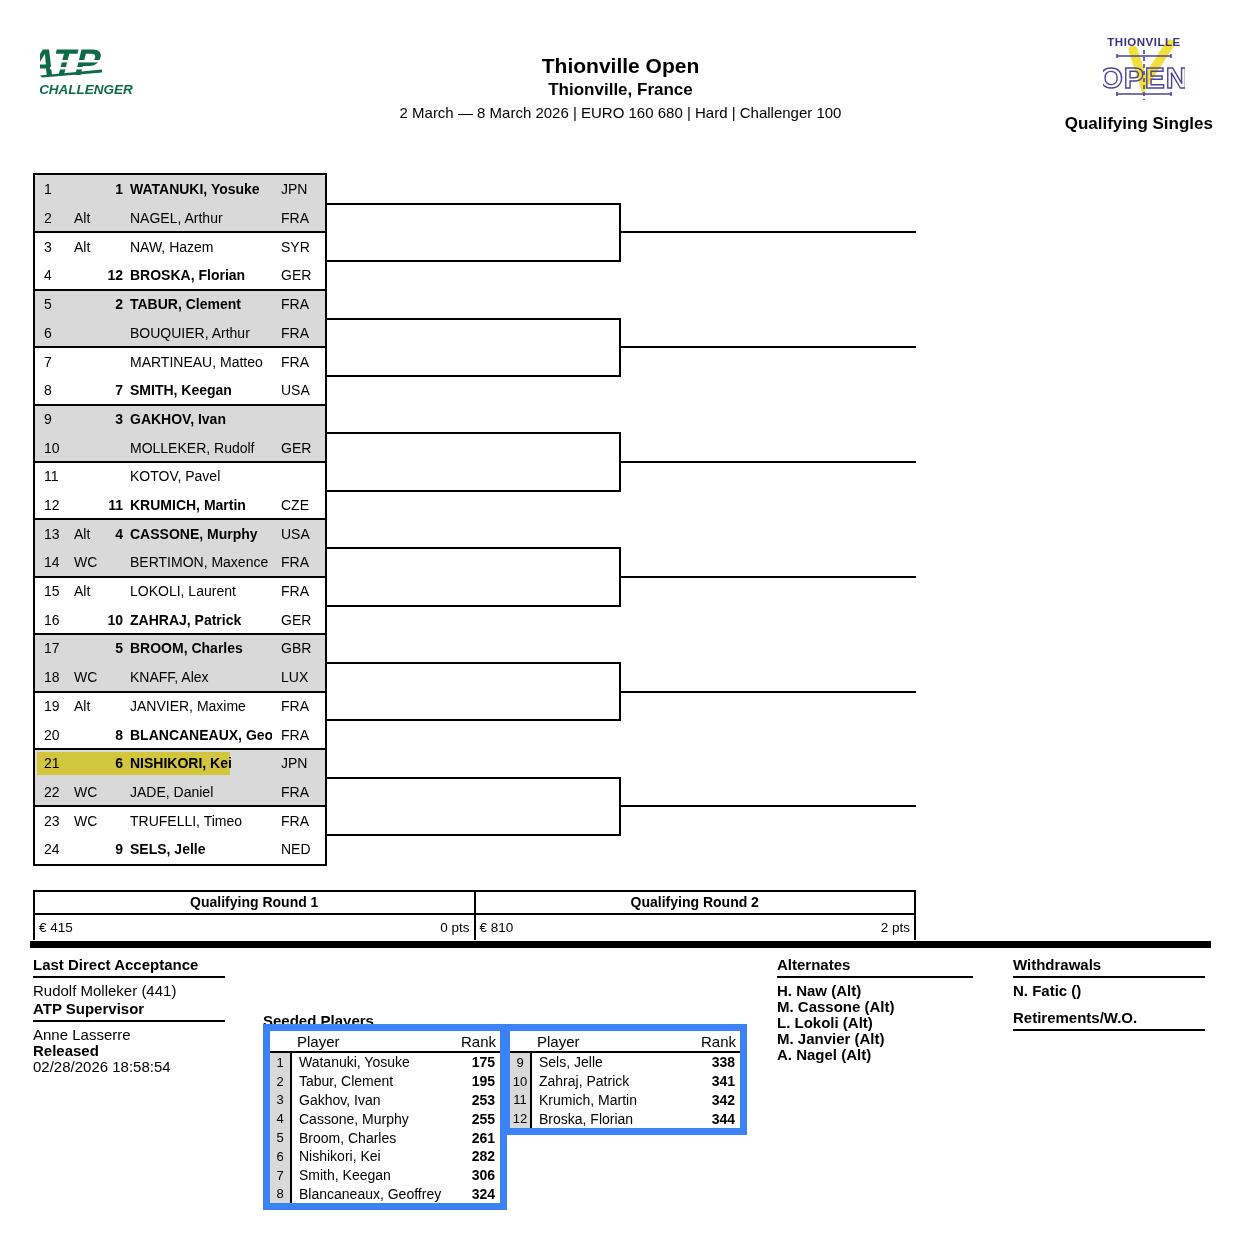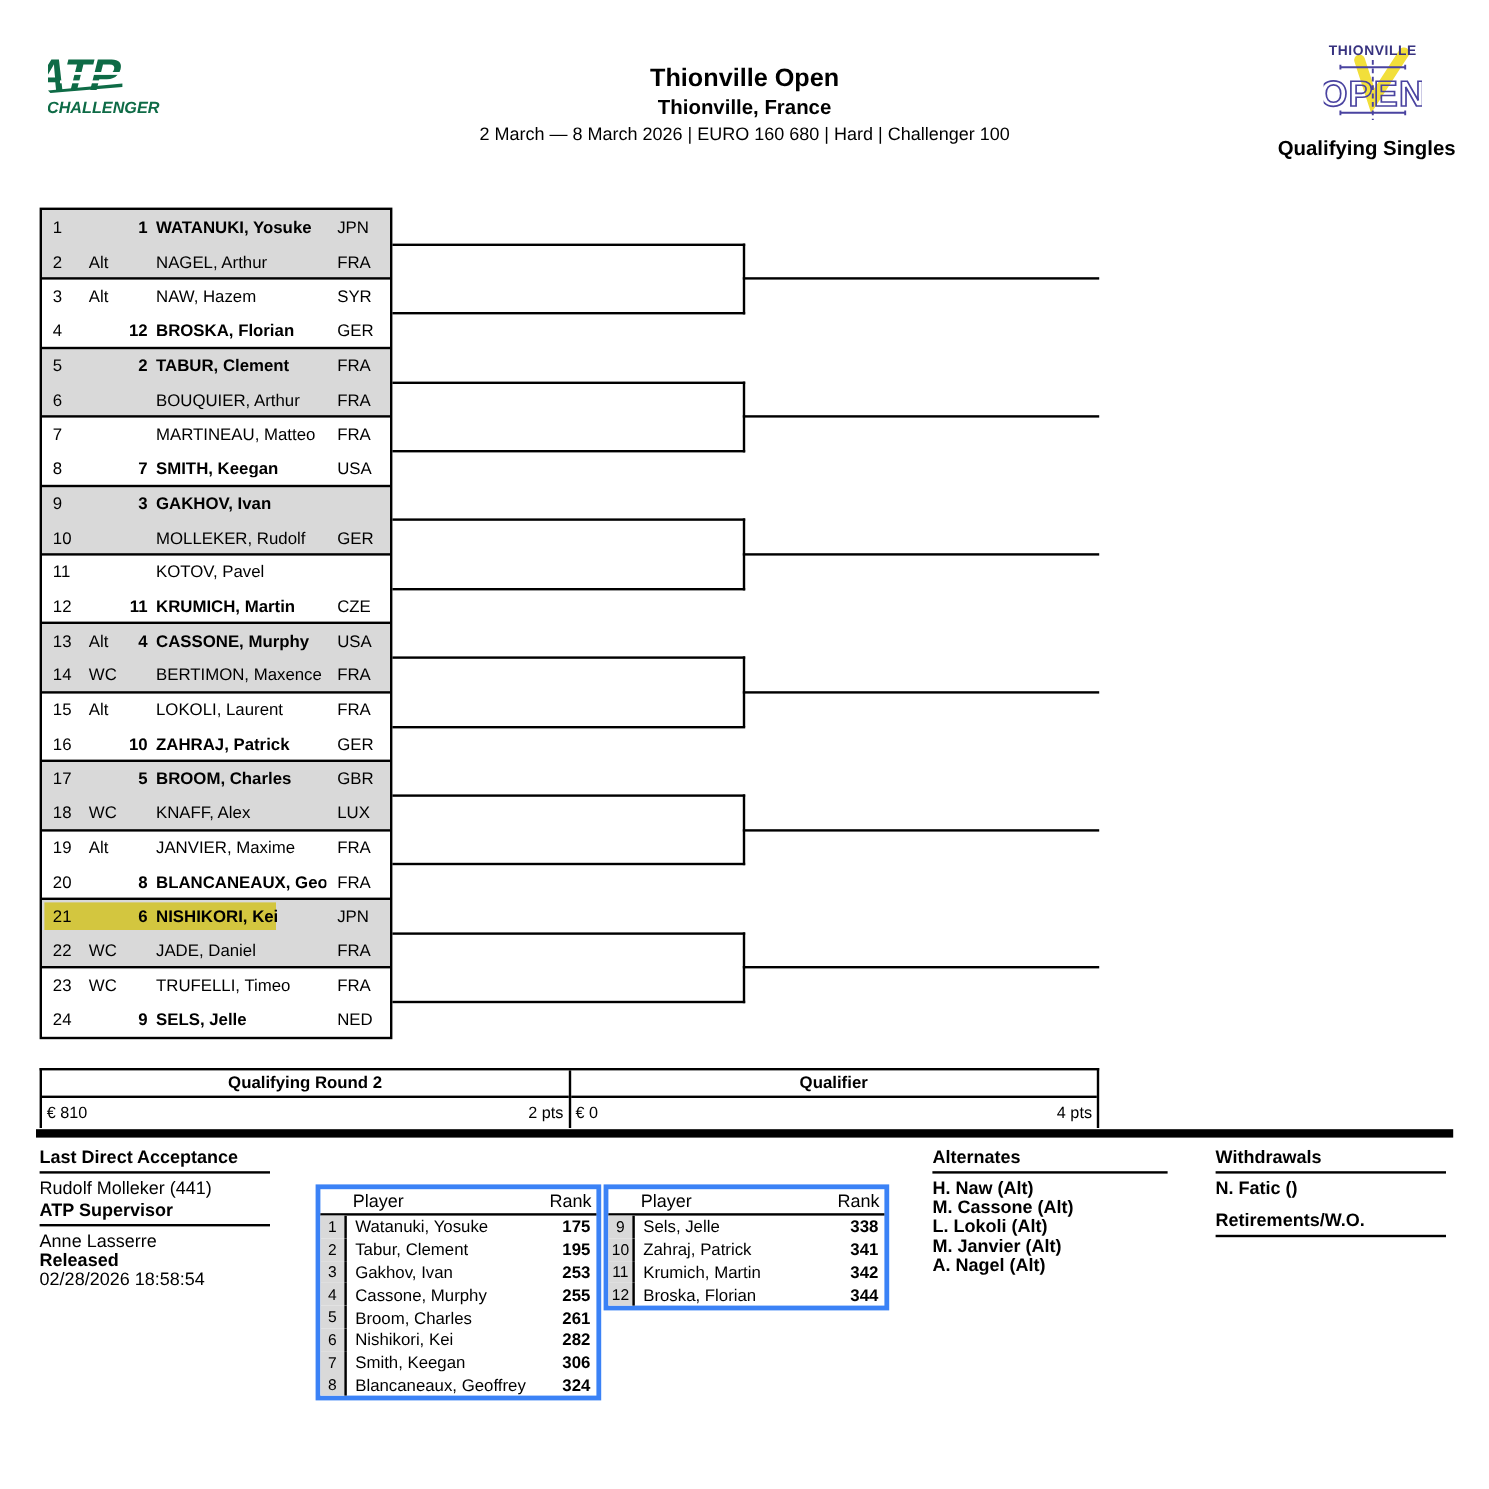--- a/index.html
+++ b/index.html
@@ -49,21 +49,21 @@
                 padding:0 4px;font-size:13.5px;}
 
   #thick-bar{position:absolute;left:30px;top:941px;width:1181px;height:7px;background:#000;}
 
   
   .info-head{font-size:15px;font-weight:bold;border-bottom:2px solid #000;
              padding-bottom:3px;margin:0 0 5px 0;}
   .info-line{font-size:15px;line-height:16px;}
   #lda-block{position:absolute;left:33px;top:956px;width:192px;}
   #seeded-title{position:absolute;left:263px;top:1012px;font-size:15px;font-weight:bold;}
-  .seed-table{position:absolute;top:987px;width:230px;border:4px solid #3b82f6;background:#fff;}
+  .seed-table{position:absolute;top:1024px;width:230px;border:7px solid #3b82f6;background:#fff;}
   #seed-table-1{left:263px;}
   #seed-table-2{left:503px;}
   .seed-header{display:flex;height:20px;align-items:center;border-bottom:2px solid #000;
                font-size:15px;}
   .seed-header .h-player{padding-left:27px;}
   .seed-header .h-rank{margin-left:auto;padding-right:4px;}
   .seed-row{display:flex;height:18.8px;align-items:center;font-size:14px;}
   .s-num{width:20px;flex:none;align-self:stretch;display:flex;align-items:center;
          justify-content:center;background:var(--gray-row,#d9d9d9);
          border-right:2px solid #000;font-size:13px;}
@@ -336,31 +336,31 @@
     <div class="vline" style="left: 292px; top: 486.9px; height: 59.4px;"></div>
     <div class="hline" style="left: 292px; top: 515.6px; width: 297px;"></div>
     <div class="hline" style="left: 0px; top: 601.7px; width: 294px;"></div>
     <div class="hline" style="left: 0px; top: 659.1px; width: 294px;"></div>
     <div class="vline" style="left: 292px; top: 601.7px; height: 59.4px;"></div>
     <div class="hline" style="left: 292px; top: 630.4px; width: 297px;"></div>
   </div>
 
 <div id="rounds">
     <div class="round-col">
+      <div class="round-label">Qualifying Round 1</div>
+      <div class="round-values">
+        <span>€ 415</span>
+        <span>0 pts</span>
+      </div>
+    </div>
+    <div class="round-col">
       <div class="round-label">Qualifying Round 2</div>
       <div class="round-values">
         <span>€ 810</span>
         <span>2 pts</span>
-      </div>
-    </div>
-    <div class="round-col">
-      <div class="round-label">Qualifier</div>
-      <div class="round-values">
-        <span>€ 0</span>
-        <span>4 pts</span>
       </div>
     </div>
   </div>
 
 <div id="thick-bar"></div>
 
 <div id="lda-block">
   <div class="info-head">Last Direct Acceptance</div>
   <div class="info-line">Rudolf Molleker (441)</div>
   <div class="info-head" style="margin-top:1px;">ATP Supervisor</div>

